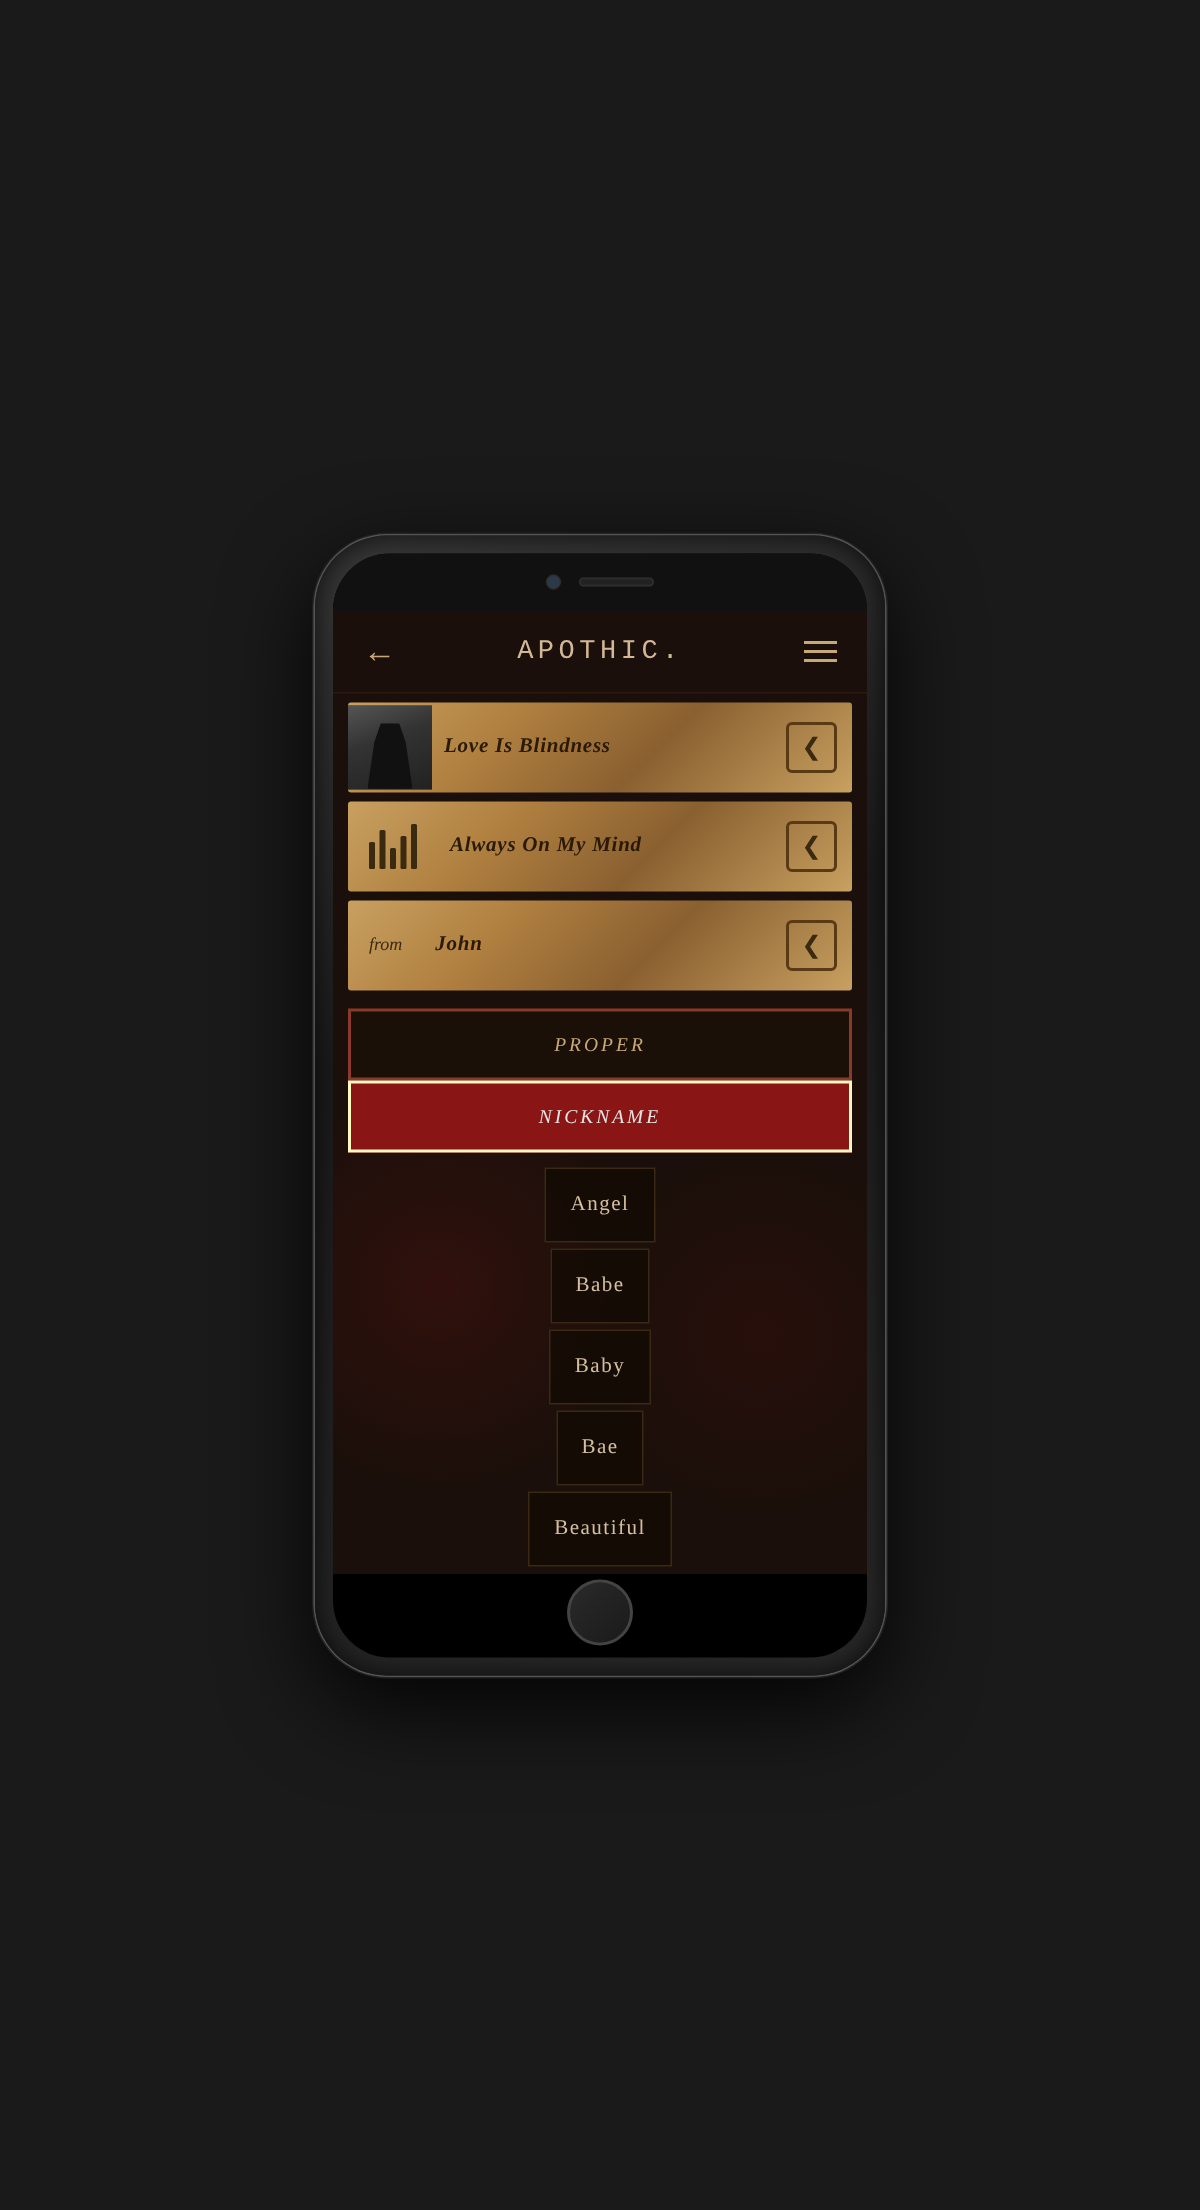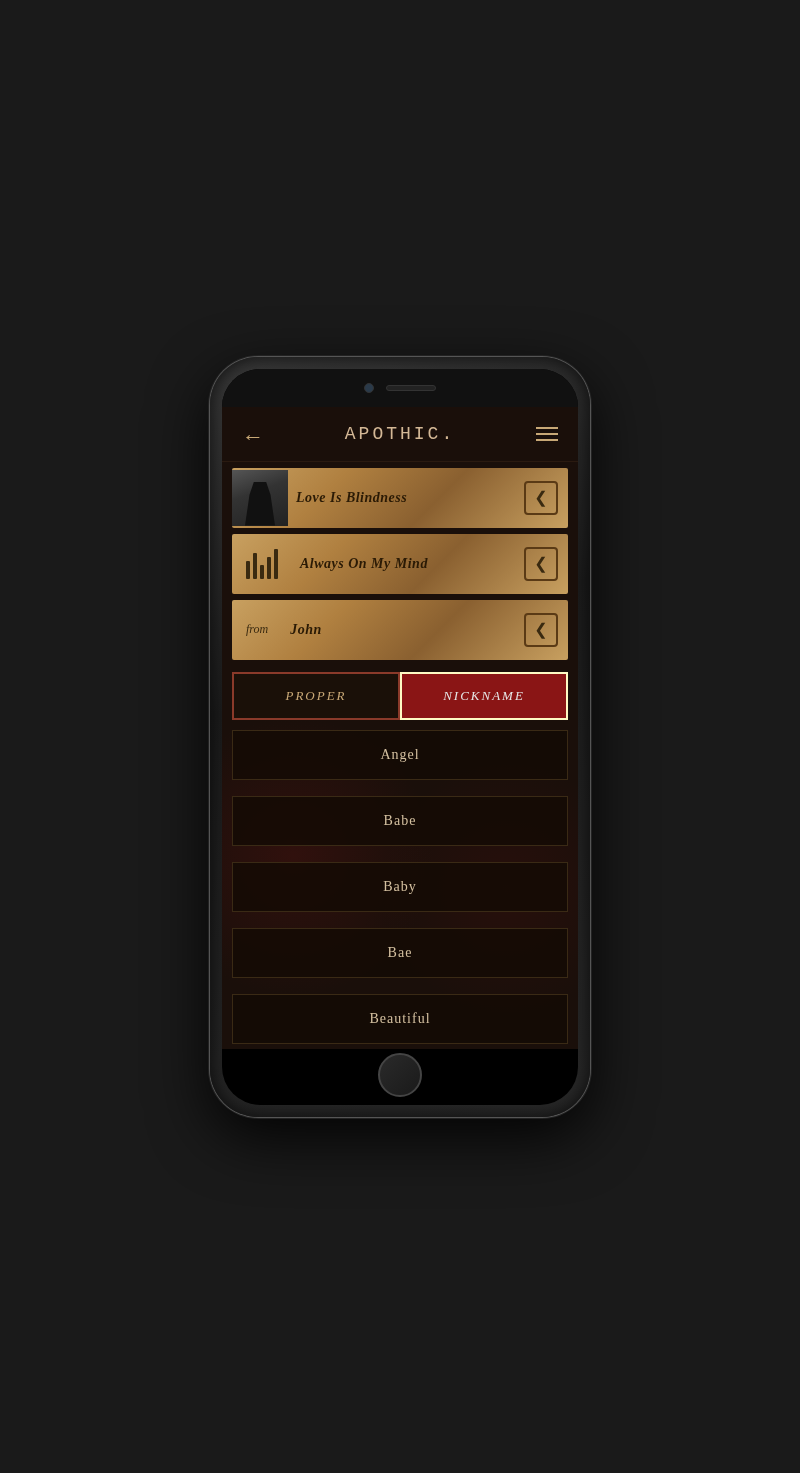--- a/index.html
+++ b/index.html
@@ -234,20 +234,21 @@
       letter-spacing: 2px;
       line-height: 1.5;
       text-transform: uppercase;
     }
 
     
     .toggle-row {
       display: flex;
       margin: 12px 10px 10px;
       gap: 0;
+      flex-direction: column;
     }
 
     .toggle-btn {
       flex: 1;
       padding: 14px;
       text-align: center;
       font-size: 13px;
       letter-spacing: 2px;
       font-style: italic;
       font-family: Georgia, serif;
@@ -264,21 +265,22 @@
       background: #8a1515;
       color: #e5e5e5;
       border: 2px solid #fef9c3;
     }
 
     
     .nickname-list {
       padding: 0 10px 10px;
       display: flex;
       flex-direction: column;
-      gap: 16px;
+      gap: 4px;
+      align-items: center;
     }
 
     .nickname-item {
       background: rgba(20, 10, 5, 0.85);
       border: 1px solid #3a2a15;
       padding: 16px;
       text-align: center;
       color: #d4c0a0;
       font-size: 14px;
       letter-spacing: 1px;

